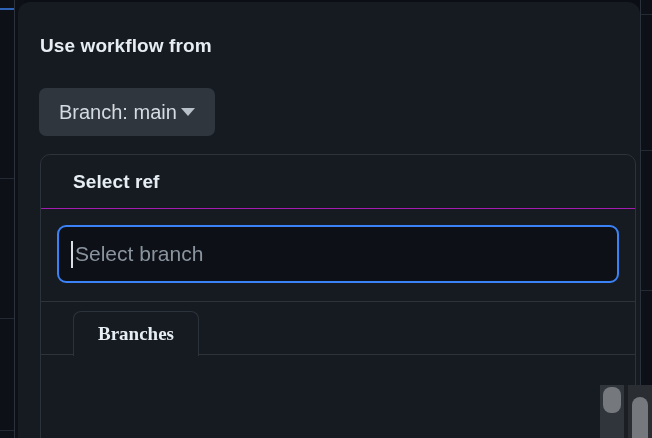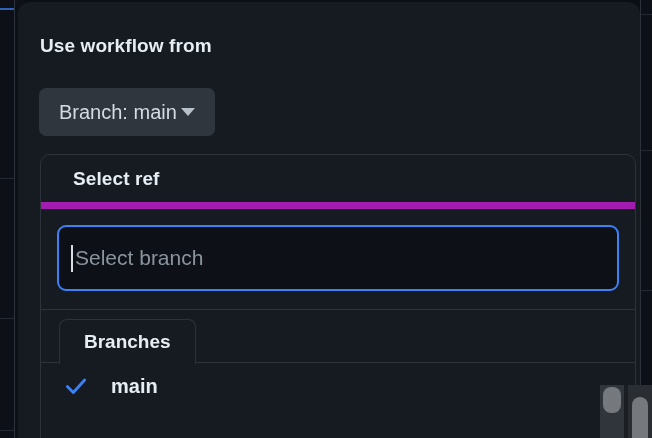--- a/index.html
+++ b/index.html
@@ -135,36 +135,36 @@
     border-top-left-radius: 10px;
     border-top-right-radius: 10px;
     overflow: hidden;
   }
 
   .ref-header {
     height: 54px;
     display: flex;
     align-items: center;
     padding: 0 32px;
-    border-bottom: 7px solid #a21caf;
+    border-bottom: 1px solid #a21caf;
   }
   .ref-header-title {
     font-size: 19px;
     font-weight: bold;
     color: #e6edf3;
     letter-spacing: 0.1px;
   }
 
   .ref-search-wrap {
     padding: 16px 16px 18px 16px;
     border-bottom: 1px solid #2d333b;
   }
   .ref-search-box {
     position: relative;
-    height: 66px;
+    height: 58px;
     border: 2px solid #3b82f6;
     border-radius: 9px;
     background: #0d1117;
     display: flex;
     align-items: center;
     padding: 0 12px;
     cursor: text;
   }
   .text-caret {
     width: 2px;
@@ -202,28 +202,29 @@
   }
   .ref-tab {
     position: relative;
     z-index: 2;
     height: 45px;
     padding: 0 24px;
     display: flex;
     align-items: center;
     justify-content: center;
     font-size: 19px;
-    font-family: Liberation Sans, sans-serif;
+    font-family: Liberation Serif, serif;
     border: 1px solid transparent;
     border-bottom: none;
     background: transparent;
     color: #8a949e;
     cursor: pointer;
     border-top-left-radius: 8px;
     border-top-right-radius: 8px;
+    margin-left: 14px;
   }
   .ref-tab.active {
     background: #161b22;
     color: #e6edf3;
     font-weight: bold;
     border-color: #2d333b;
     margin-bottom: -1px;
     padding-bottom: 1px;
   }
 
@@ -306,28 +307,20 @@
         <div class="ref-search-box">
           <span class="text-caret"></span>
           <input class="ref-search-input" type="text" placeholder="Select branch" style="">
         </div>
       </div>
 
       <div class="ref-tabs">
         <button class="ref-tab active">Branches</button>
       </div>
 
-      <div class="ref-list">
-        <div class="ref-list-item">
-          <svg class="check-icon" viewBox="0 0 24 24" fill="none">
-            <path d="M4 12.5 L9.5 18 L20 6.5" stroke="#3b82f6" stroke-width="2.6" stroke-linecap="round" stroke-linejoin="round"></path>
-          </svg>
-          <span class="ref-list-label">main</span>
-        </div>
-      </div>
 
     </div>
   </div>
 
   <div class="scrollbar inner">
     <div class="scrollbar-thumb"></div>
   </div>
   <div class="scrollbar-gap"></div>
   <div class="scrollbar outer">
     <div class="scrollbar-thumb"></div>

